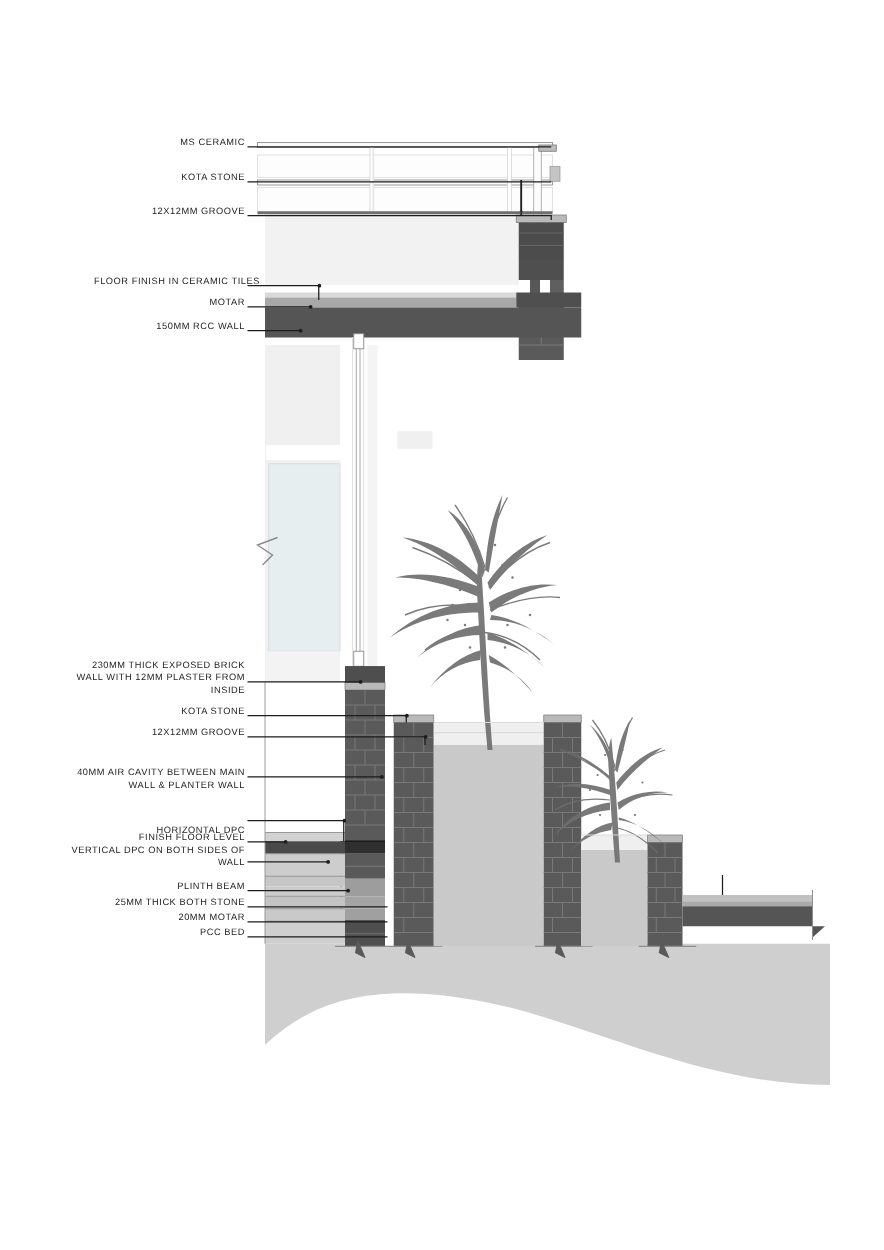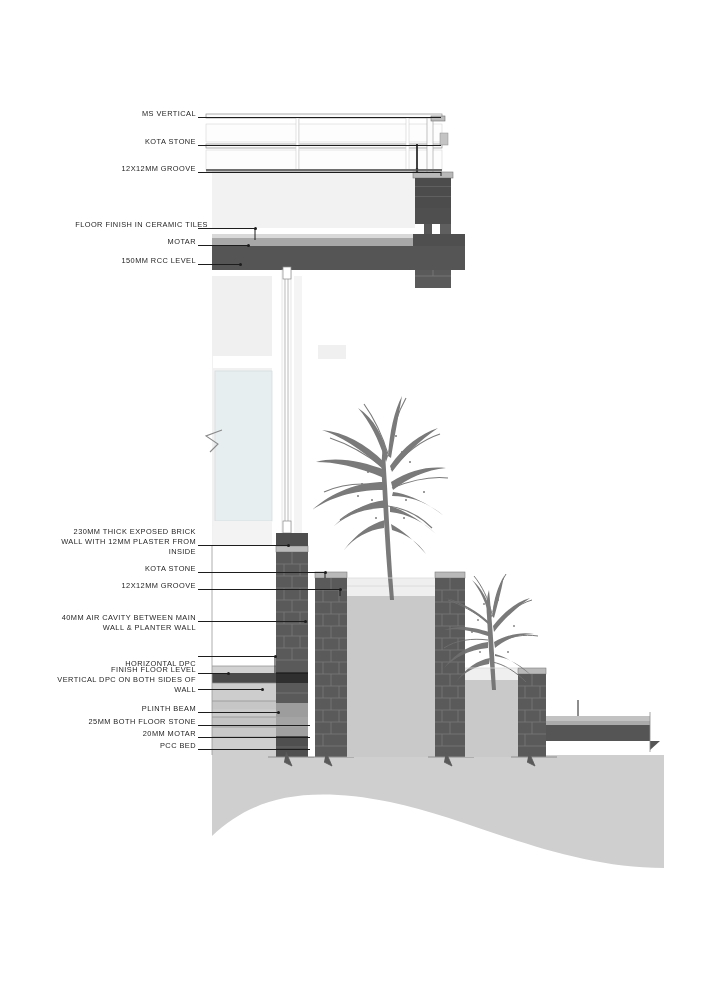--- a/index.html
+++ b/index.html
@@ -405,39 +405,39 @@
       <div class="lead" style="left: 198px; top: 689px; width: 64px;"></div>
       <div class="dot" style="left: 260.5px; top: 688px;"></div>
       <div class="lead" style="left: 198px; top: 712px; width: 80px;"></div>
       <div class="dot" style="left: 276.5px; top: 711px;"></div>
       <div class="lead" style="left: 198px; top: 725px; width: 112px;"></div>
       <div class="lead" style="left: 198px; top: 737px; width: 112px;"></div>
       <div class="lead" style="left: 198px; top: 749px; width: 112px;"></div>
     </div>
 
   <div id="annos">
-      <div class="ann" style="left: 0px; top: 109px; width: 196px;">MS VERTICAL</div>
+      <div class="ann" style="left: 0px; top: 109px; width: 196px;">MS CERAMIC</div>
       <div class="ann" style="left: 0px; top: 137px; width: 196px;">KOTA STONE</div>
       <div class="ann" style="left: 0px; top: 164px; width: 196px;">12X12MM GROOVE</div>
       <div class="ann" style="left: 0px; top: 220px; width: 196px; margin-left: 12px;">FLOOR FINISH IN CERAMIC TILES</div>
       <div class="ann" style="left: 0px; top: 237px; width: 196px;">MOTAR</div>
-      <div class="ann" style="left: 0px; top: 256px; width: 196px;">150MM RCC LEVEL</div>
+      <div class="ann" style="left: 0px; top: 256px; width: 196px;">150MM RCC WALL</div>
       <div class="ann" style="left: 0px; top: 527px; width: 196px;">230MM THICK EXPOSED BRICK
 WALL WITH 12MM PLASTER FROM
 INSIDE</div>
       <div class="ann" style="left: 0px; top: 564px; width: 196px;">KOTA STONE</div>
       <div class="ann" style="left: 0px; top: 581px; width: 196px;">12X12MM GROOVE</div>
       <div class="ann" style="left: 0px; top: 613px; width: 196px;">40MM AIR CAVITY BETWEEN MAIN
 WALL &amp; PLANTER WALL</div>
       <div class="ann" style="left: 0px; top: 659px; width: 196px;">HORIZONTAL DPC</div>
       <div class="ann" style="left: 0px; top: 665px; width: 196px;">FINISH FLOOR LEVEL</div>
       <div class="ann" style="left: 0px; top: 675px; width: 196px;">VERTICAL DPC ON BOTH SIDES OF
 WALL</div>
       <div class="ann" style="left: 0px; top: 704px; width: 196px;">PLINTH BEAM</div>
-      <div class="ann" style="left: 0px; top: 717px; width: 196px;">25MM BOTH FLOOR STONE</div>
+      <div class="ann" style="left: 0px; top: 717px; width: 196px;">25MM THICK BOTH STONE</div>
       <div class="ann" style="left: 0px; top: 729px; width: 196px;">20MM MOTAR</div>
       <div class="ann" style="left: 0px; top: 741px; width: 196px;">PCC BED</div>
     </div>
 
 
 <svg width="707" height="1000" style="position: absolute; left: 0px; top: 0px; pointer-events: none;">
       <path d="M255,228 L255,240" stroke="#1d1d1d" stroke-width="1" fill="none"></path>
       <path d="M441,172 L441,176" stroke="#1d1d1d" stroke-width="1" fill="none"></path>
       <path d="M325,572 L325,578" stroke="#1d1d1d" stroke-width="1" fill="none"></path>
       <path d="M340,589 L340,596" stroke="#1d1d1d" stroke-width="1" fill="none"></path>

